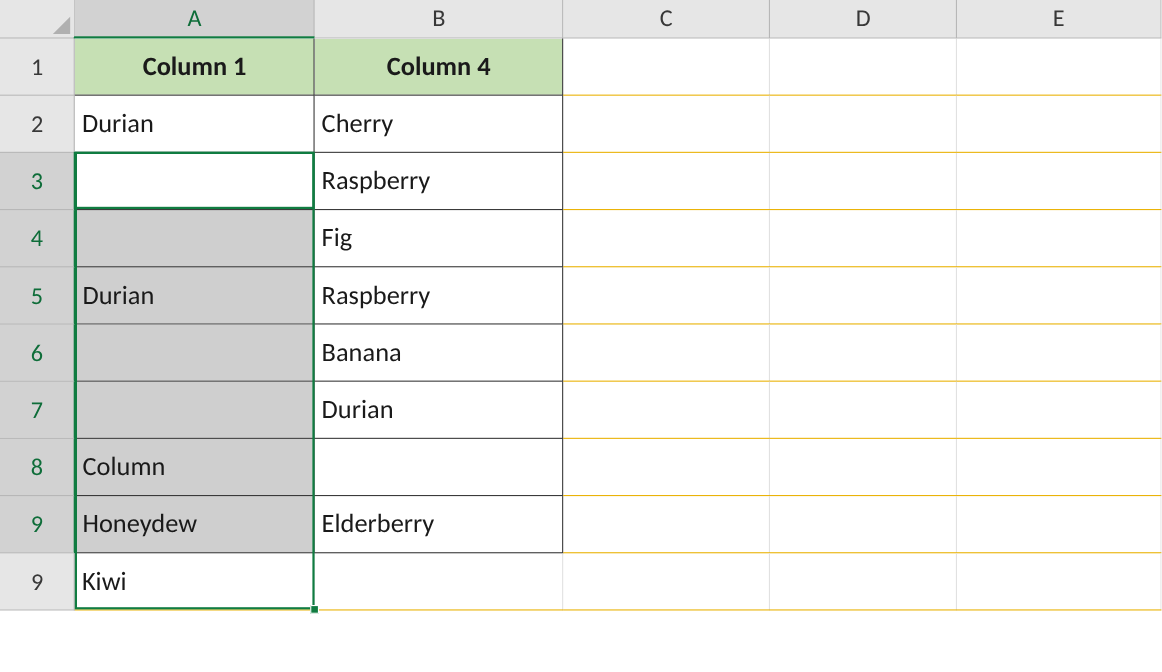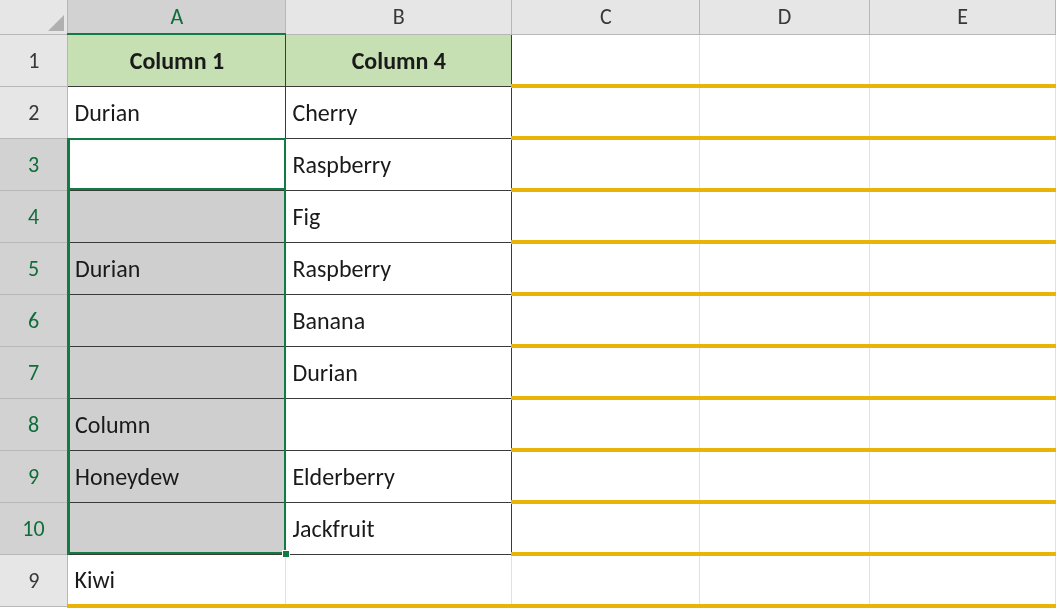--- a/index.html
+++ b/index.html
@@ -61,21 +61,21 @@
     }
     .rowhdr.sel {
       background: #d2d2d2;
       border-right: 2px solid #107c41;
       color: #0e6d39;
     }
     
     td.cell {
       height: 52px;
       border-right: 1px solid #e1e1e1;
-      border-bottom: 4px solid #eab308;
+      border-bottom: 1px solid #eab308;
       font-size: 24px;
       padding: 0 6px;
       vertical-align: middle;
       color: #1a1a1a;
       background: #fff;
       white-space: nowrap;
       overflow: hidden;
     }
     
     td.thdr {
@@ -205,28 +205,20 @@
     </tr>
     <tr>
       <th class="rowhdr sel">9</th>
       <td class="cell tb selFill cA">Honeydew</td>
       <td class="cell tb cB">Elderberry</td>
       <td class="cell cC"></td>
       <td class="cell cD"></td>
       <td class="cell cE"></td>
     </tr>
     <tr>
-      <th class="rowhdr sel">10</th>
-      <td class="cell tb selFill cA"></td>
-      <td class="cell tb cB">Jackfruit</td>
-      <td class="cell cC"></td>
-      <td class="cell cD"></td>
-      <td class="cell cE"></td>
-    </tr>
-    <tr>
       <th class="rowhdr">9</th>
       <td class="cell cA">Kiwi</td>
       <td class="cell cB"></td>
       <td class="cell cC"></td>
       <td class="cell cD"></td>
       <td class="cell cE"></td>
     </tr>
   </tbody>
     </table>
 

